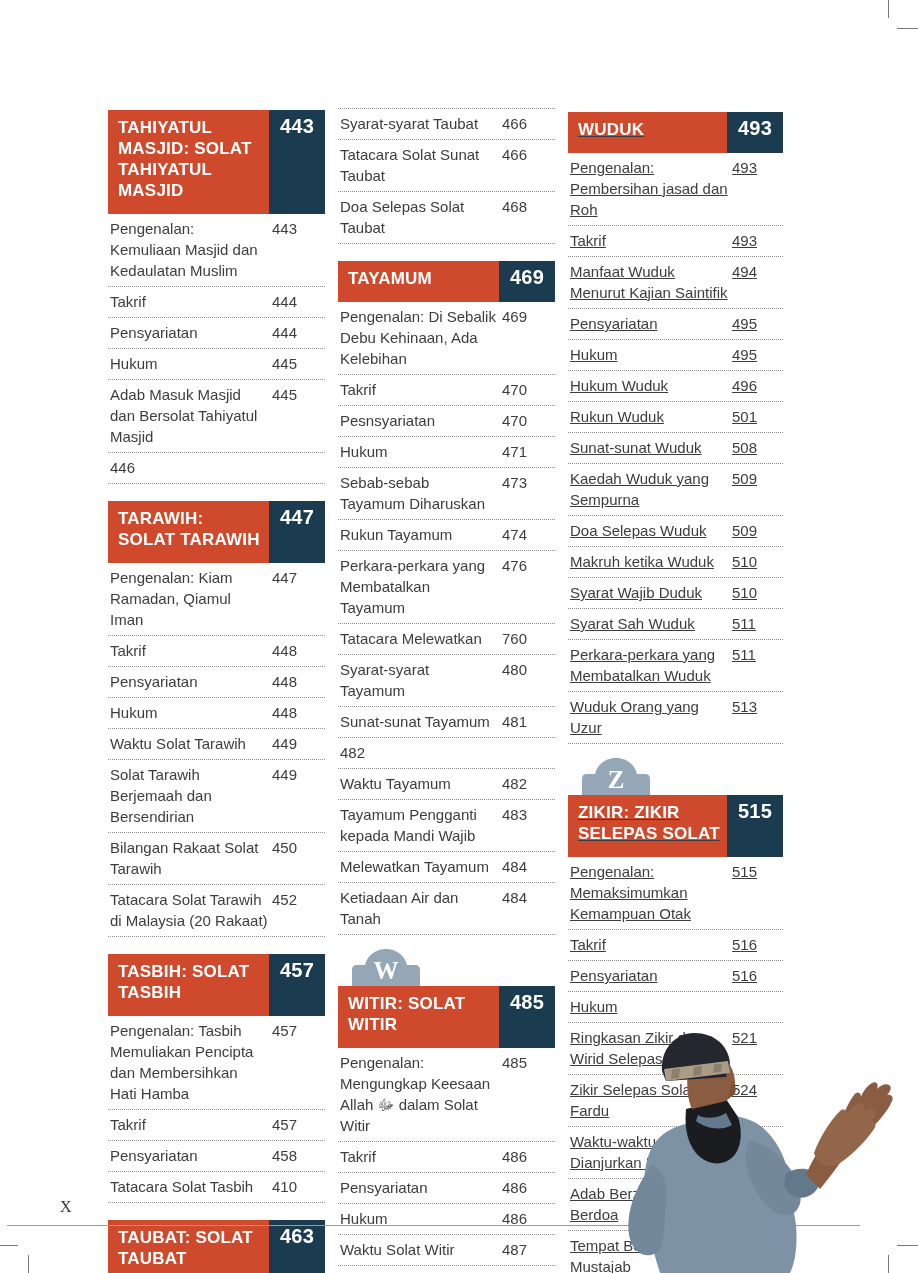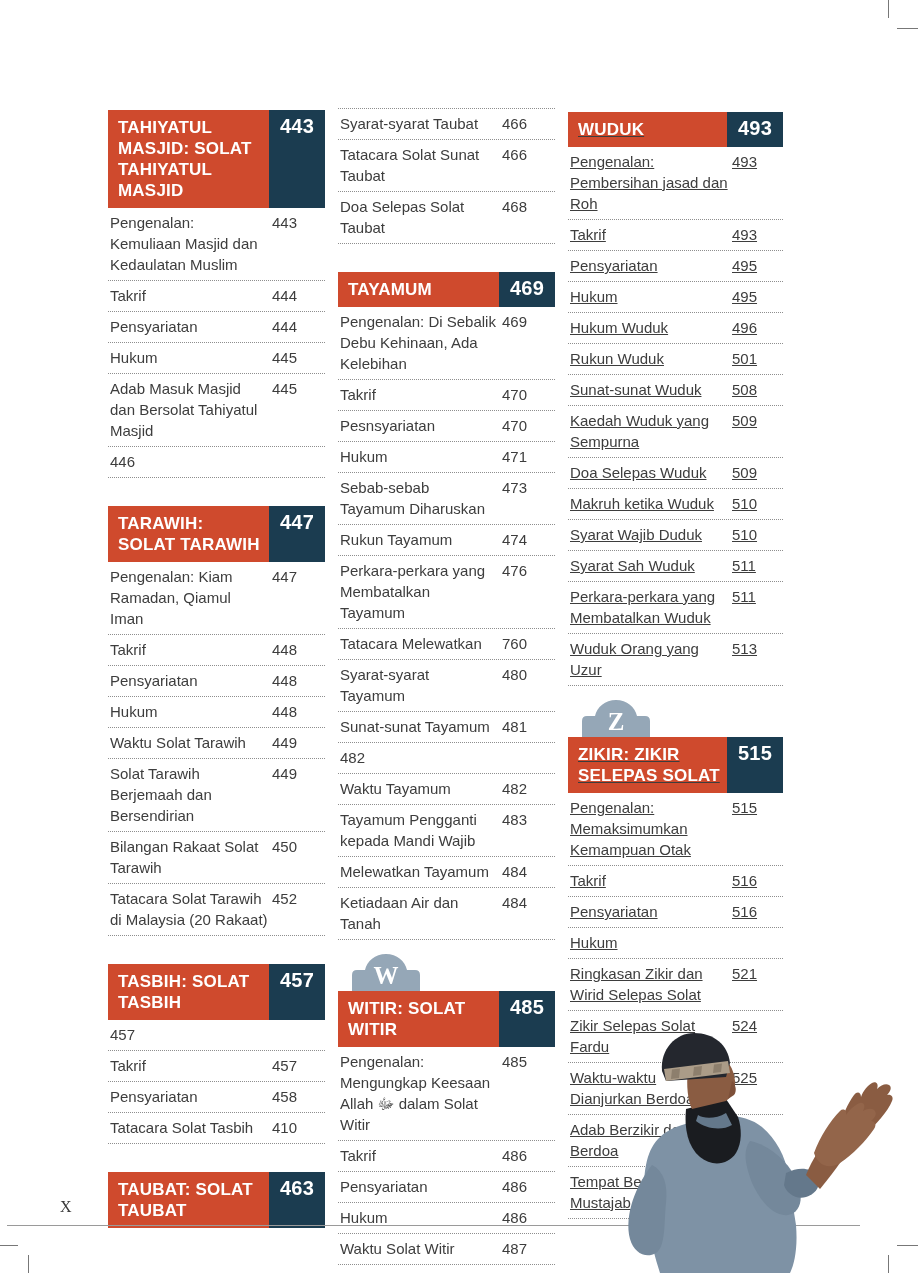--- a/index.html
+++ b/index.html
@@ -12,36 +12,36 @@
   html,body{margin:0;padding:0;background:#fff;}
   .page{
     position:relative;width:918px;height:1273px;background:#ffffff;
     font-family:"Liberation Sans",sans-serif;color:var(--ink);overflow:hidden;
   }
   .col{position:absolute;width:217px;}
   .col-1{left:108px;top:110px;}
   .col-2{left:338px;top:108px;}
   .col-3{left:568px;top:112px;width:215px;text-decoration:underline;}
 
-  .sec{margin-top:28px;}
+  .sec{margin-top:17px;}
   .sec:first-child{margin-top:0;}
   .sec.top-rule{border-top:1.5px dotted var(--dot);}
   .sec.has-badge{margin-top:13px;}
 
   .badge{position:relative;width:68px;height:40px;margin-left:14px;margin-bottom:-2px;}
   .badge svg{display:block;}
   .badge-letter{
     position:absolute;left:0;top:9px;width:68px;text-align:center;
     font-family:"Liberation Serif",serif;font-weight:bold;font-size:25px;color:#fff;line-height:28px;
   }
 
   .sec-head{
     position:relative;background:var(--red);color:#fff;
     font-weight:bold;font-size:17px;line-height:21px;letter-spacing:.2px;
-    padding:7px 62px 7px 10px;min-height:21px;
+    padding:7px 62px 13px 10px;min-height:21px;
   }
   .sec-page{
     position:absolute;top:0;right:0;bottom:0;width:56px;background:var(--navy);
     display:flex;justify-content:center;align-items:flex-start;
     padding-top:6px;font-size:20px;font-weight:bold;
   }
 
   .row{
     display:flex;align-items:flex-start;
     padding:4px 0 5px 2px;border-bottom:1.5px dotted var(--dot);
@@ -167,20 +167,21 @@
     </section>
 
     <section class="sec">
 
       <header class="sec-head">
         <span class="sec-title">TASBIH: SOLAT TASBIH</span>
         <span class="sec-page">457</span>
       </header>
       <div class="rows">
     <div class="row">
+      <span class="row-label">Pengenalan: Tasbih Memuliakan Pencipta dan Membersihkan Hati Hamba</span>
       <span class="row-page">457</span>
     </div>
 
     <div class="row">
       <span class="row-label">Takrif</span>
       <span class="row-page">457</span>
     </div>
 
     <div class="row">
       <span class="row-label">Pensyariatan</span>
@@ -359,20 +360,24 @@
     <div class="row">
       <span class="row-label">Pengenalan: Pembersihan jasad dan Roh</span>
       <span class="row-page">493</span>
     </div>
 
     <div class="row">
       <span class="row-label">Takrif</span>
       <span class="row-page">493</span>
     </div>
 
+    <div class="row">
+      <span class="row-label">Manfaat Wuduk Menurut Kajian Saintifik</span>
+      <span class="row-page">494</span>
+    </div>
 
     <div class="row">
       <span class="row-label">Pensyariatan</span>
       <span class="row-page">495</span>
     </div>
 
     <div class="row">
       <span class="row-label">Hukum</span>
       <span class="row-page">495</span>
     </div>

